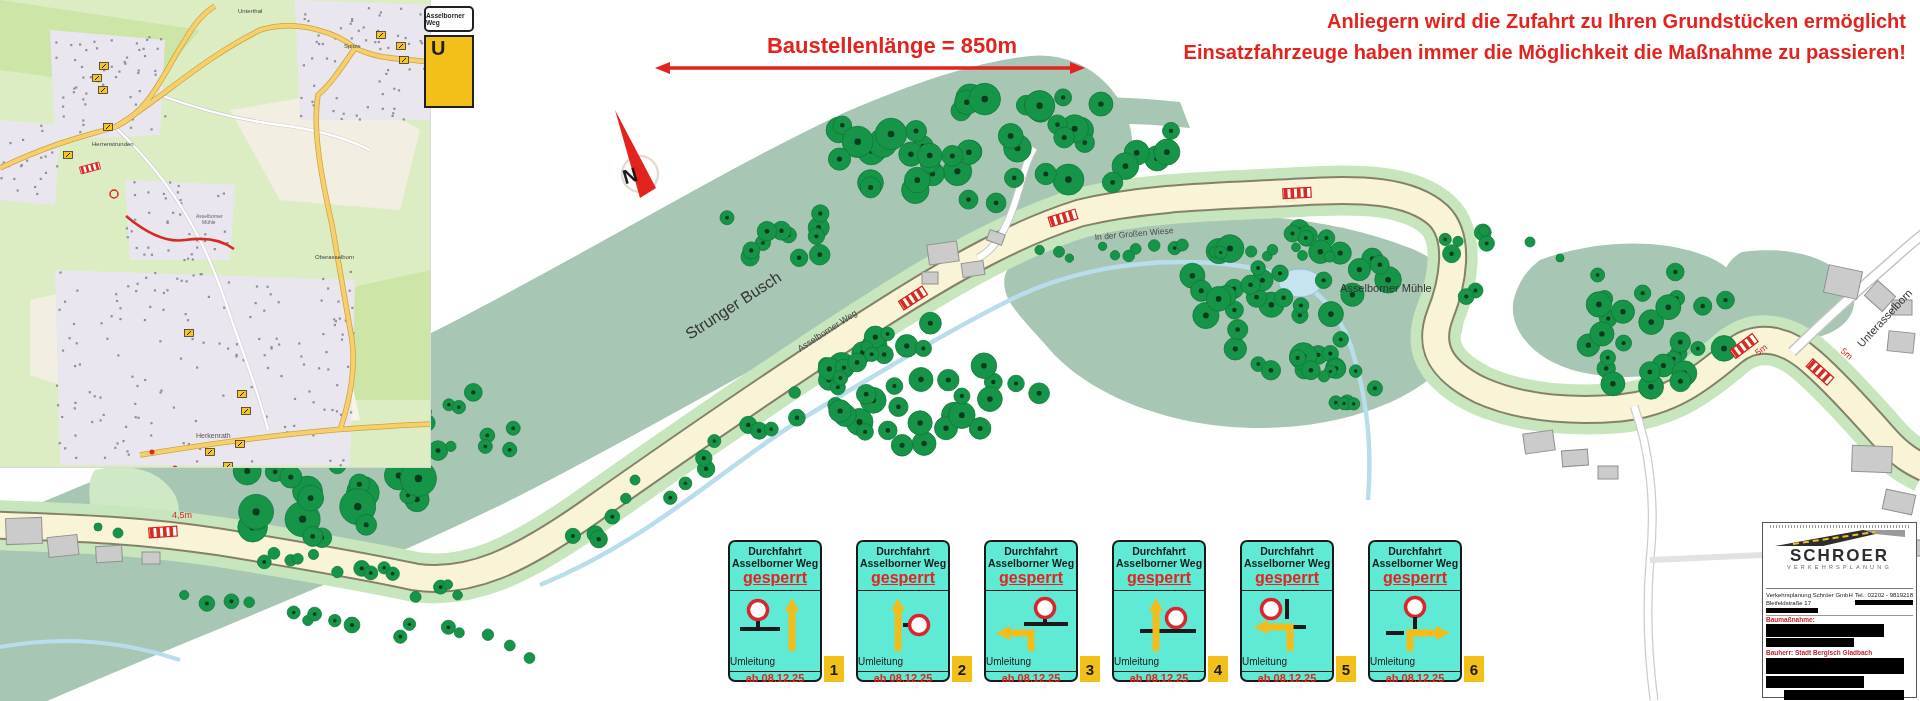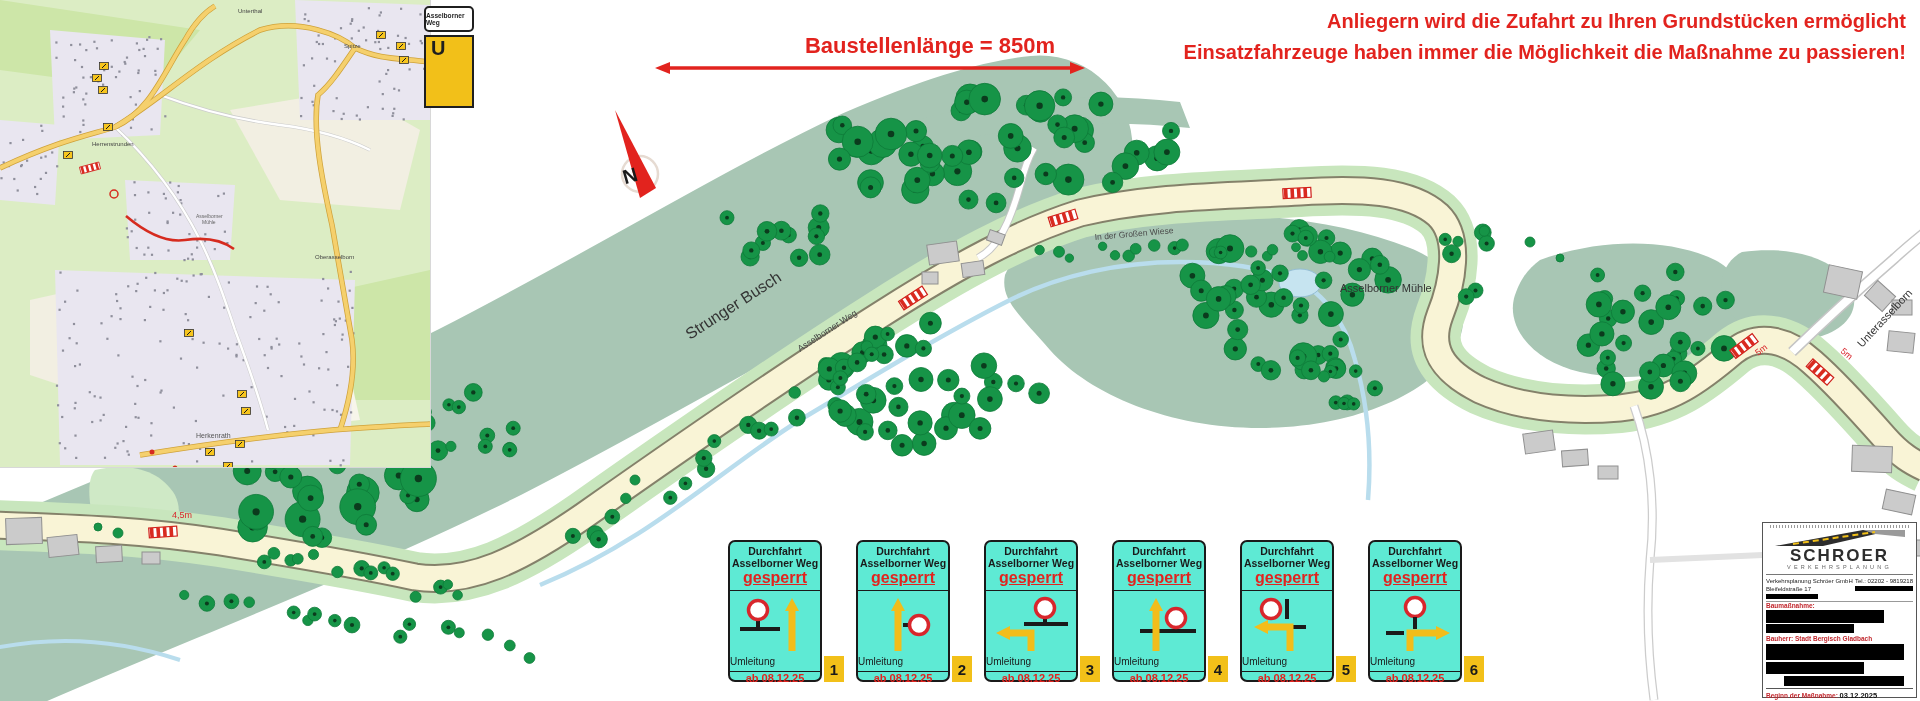--- a/index.html
+++ b/index.html
@@ -9,21 +9,21 @@
   #inset-wrap{position:absolute;left:0;top:0;width:430px;height:467px;z-index:2;border-right:1px solid #d8d8d8;border-bottom:1px solid #d8d8d8;}
   
   #street-sign{position:absolute;left:424px;top:6px;width:50px;z-index:5;}
   #street-sign .name-box{background:#fff;border:2px solid #1f1f1f;border-radius:5px;height:22px;
     display:flex;align-items:center;justify-content:center;font-size:6.6px;font-weight:bold;color:#1f1f1f;}
   #street-sign .u-box{margin-top:3px;background:#f2c019;border:2px solid #1f1f1f;height:68px;
     font-size:20px;font-weight:bold;color:#1f1f1f;padding:1px 0 0 5px;line-height:1;}
   
   #north-arrow{position:absolute;left:600px;top:96px;z-index:4;}
   
-  #baustelle-label{position:absolute;left:755px;top:33px;width:350px;text-align:center;
+  #baustelle-label{position:absolute;left:717px;top:33px;width:350px;text-align:center;
     color:#e2231e;font-size:22px;font-weight:bold;z-index:4;}
   #baustelle-arrow{position:absolute;left:655px;top:60px;z-index:4;}
   
   #notices{position:absolute;right:14px;top:6px;text-align:right;color:#e2231e;
     font-size:20px;font-weight:bold;line-height:31px;z-index:4;}
   
   .sign-box{position:absolute;top:540px;width:94px;height:142px;background:#5eead4;border:2px solid #1a1a1a;
     border-radius:7px;z-index:4;display:flex;flex-direction:column;box-sizing:border-box;}
   .sign-head{border-bottom:1.5px solid #1a1a1a;padding:3px 1px 2px;text-align:center;line-height:1.15;}
   .sign-head .l1,.sign-head .l2{font-size:10.5px;font-weight:bold;color:#1a1a1a;}
@@ -37,21 +37,21 @@
     display:flex;align-items:center;justify-content:center;font-size:15px;font-weight:bold;color:#1a1a1a;}
   .blk{stroke:#1a1a1a;stroke-width:4;fill:none;}
   .red-ring{fill:#fff;stroke:#d8262c;stroke-width:3.5;}
   .yel{stroke:#f2bd1b;stroke-width:7;fill:none;}
   .yel-f{fill:#f2bd1b;}
   
   #title-block{position:absolute;left:1762px;top:522px;width:155px;height:176px;background:#fff;
     border:1px solid #555;z-index:4;font-size:6px;color:#222;box-sizing:border-box;padding:1px 3px;}
   .microline{height:3px;width:94%;margin:1px auto 2px;
     background:repeating-linear-gradient(90deg,#9a9a9a 0 1px,transparent 1px 3px);}
-  .tb-logo{text-align:center;border-bottom:1px solid #777;padding-bottom:4px;}
+  .tb-logo{text-align:center;border-bottom:1px solid #777;padding-bottom:18px;}
   .tb-logo .company{font-size:17px;font-weight:bold;letter-spacing:2px;color:#2d2d2d;line-height:1;}
   .tb-logo .division{font-size:5.5px;letter-spacing:3.2px;color:#666;}
   .tb-firm{display:flex;justify-content:space-between;padding:2px 0;border-bottom:1px solid #999;}
   .tb-firm .col{line-height:1.35;}
   .redact{background:#000;}
   .tb-red{color:#c1272d;font-weight:bold;font-size:6.5px;}
   .tb-row-begin{border-top:1px solid #555;border-bottom:1px solid #555;padding:2px 0;margin-top:2px;}
   .tb-row-begin .date{color:#111;font-weight:bold;font-size:7.5px;}
   text{font-family:"Liberation Sans",sans-serif;}
 </style>

